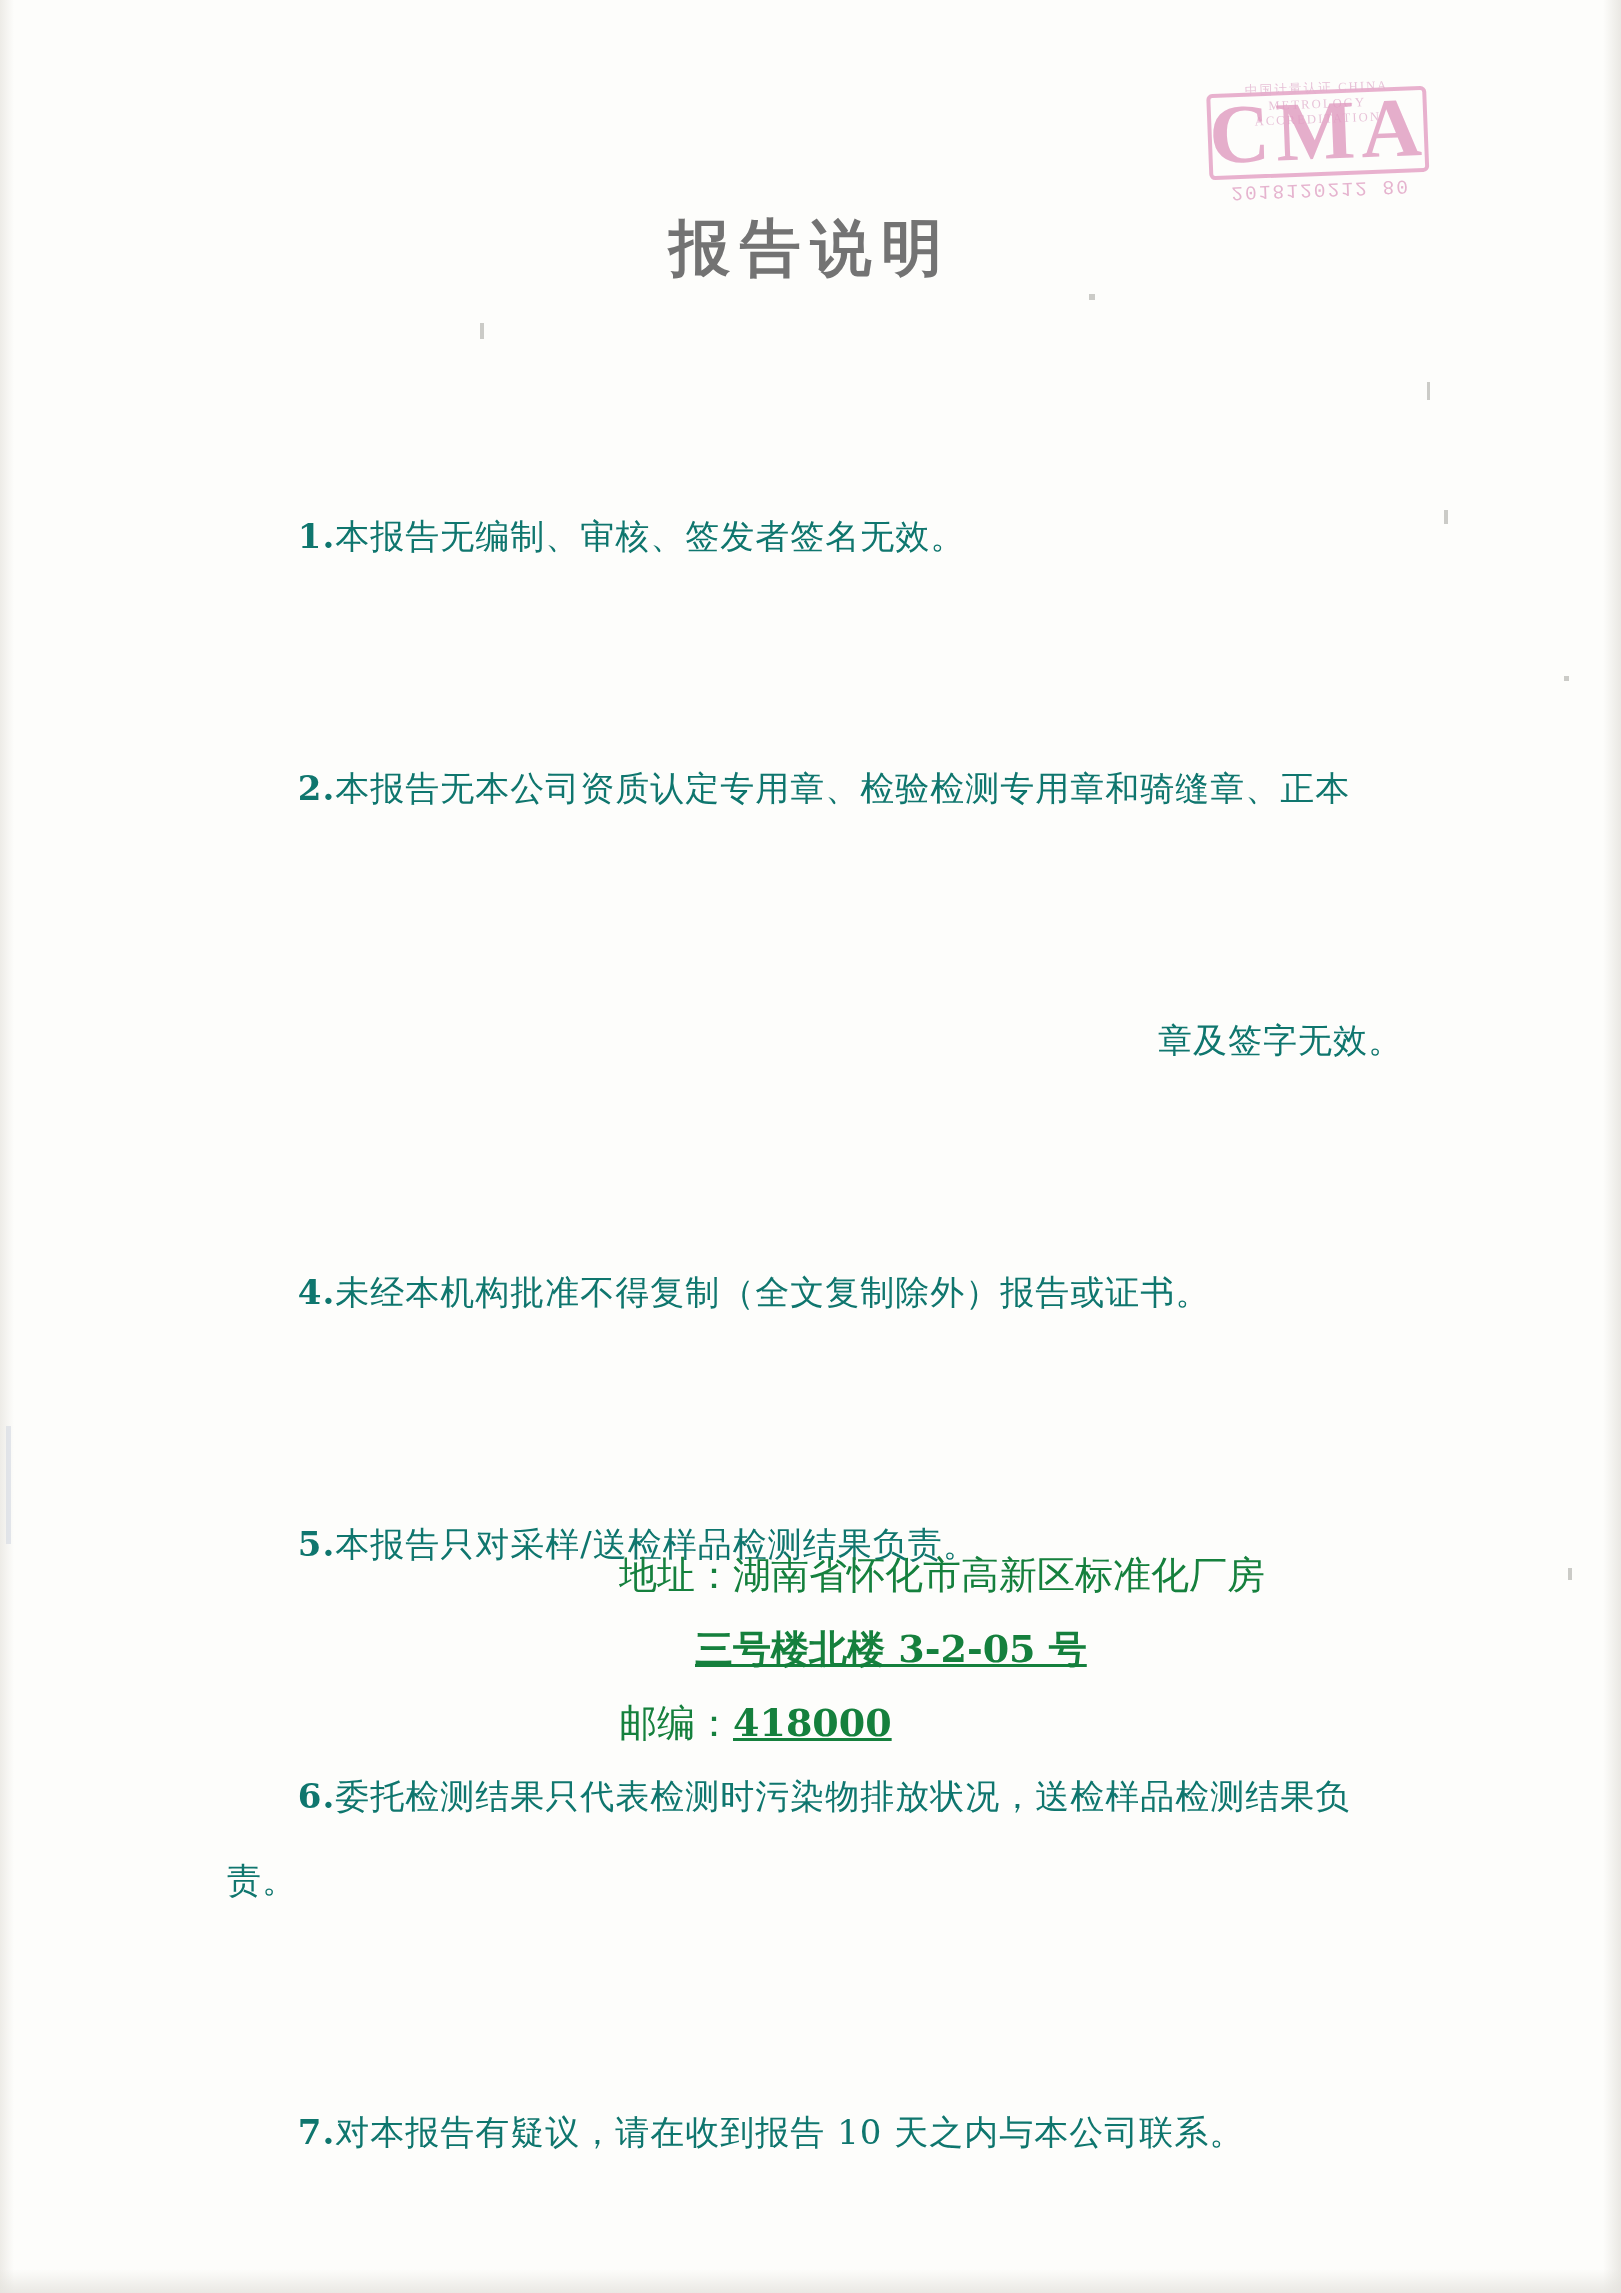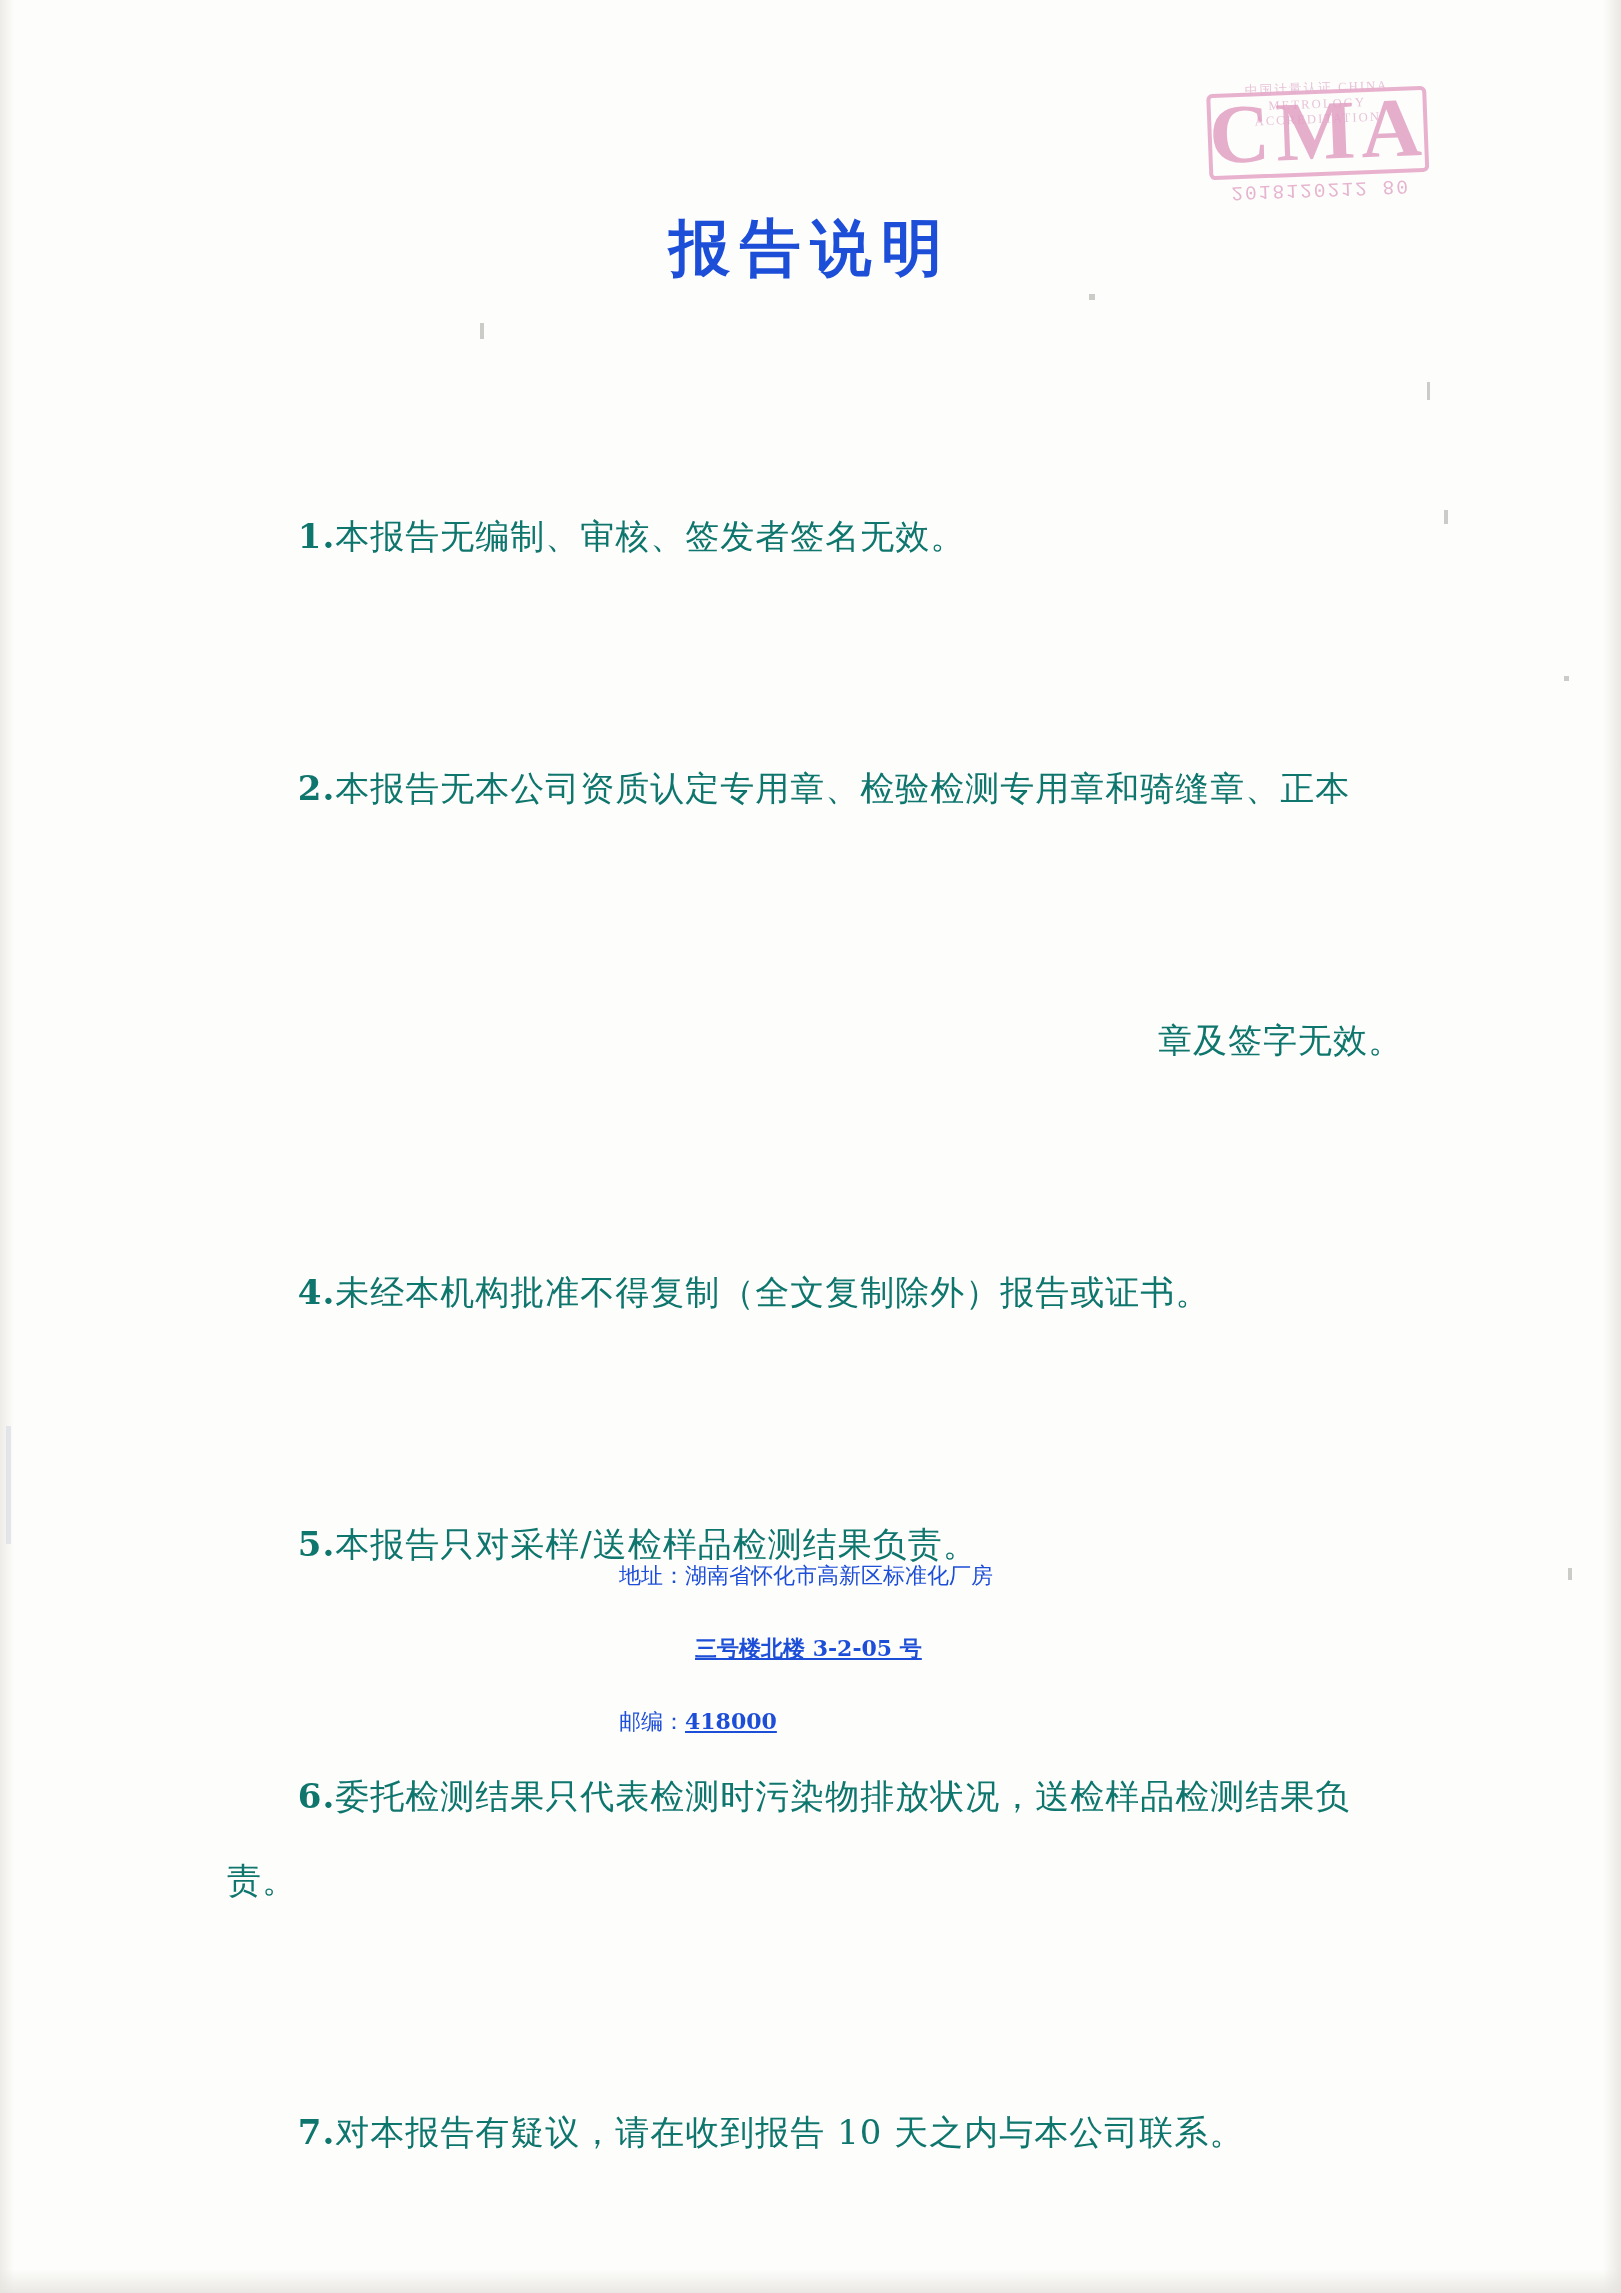--- a/index.html
+++ b/index.html
@@ -112,21 +112,21 @@
   .title {
     position: absolute;
     left: 0;
     top: 208px;
     width: 1621px;
     text-align: center;
     font-family: "DejaVu Serif", "Liberation Serif", serif;
     font-size: 61px;
     font-weight: bold;
     letter-spacing: 9.8px;
-    color: #1d4ed8;
+    color: #737373;
   }
 
   
   .body-list {
     position: absolute;
     left: 227px;
     top: 410px;
     width: 1176px;
   }
   .clause {
@@ -145,23 +145,23 @@
     text-align: right;
   }
 
   
   .footer {
     position: absolute;
     left: 619px;
     top: 1539px;
     width: 686px;
     font-family: "DejaVu Serif", "Liberation Serif", serif;
-    font-size: 22px;
+    font-size: 38px;
     line-height: 73px;
-    color: #1d4ed8;
+    color: #15803d;
   }
   .footer .indent-1 { padding-left: 0; }
   .footer .indent-2 { padding-left: 76px; }
   .footer b { font-weight: bold; text-decoration: underline; }
 </style>
 </head>
 <body>
 
 <div class="page">
 

